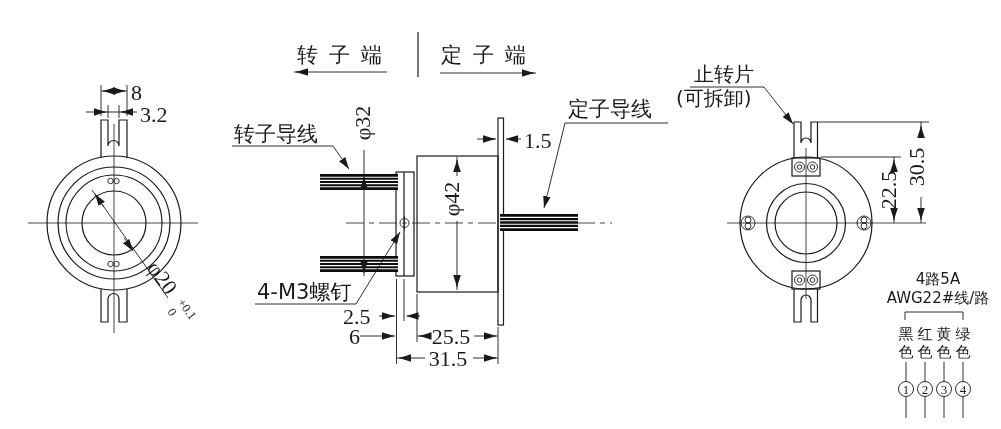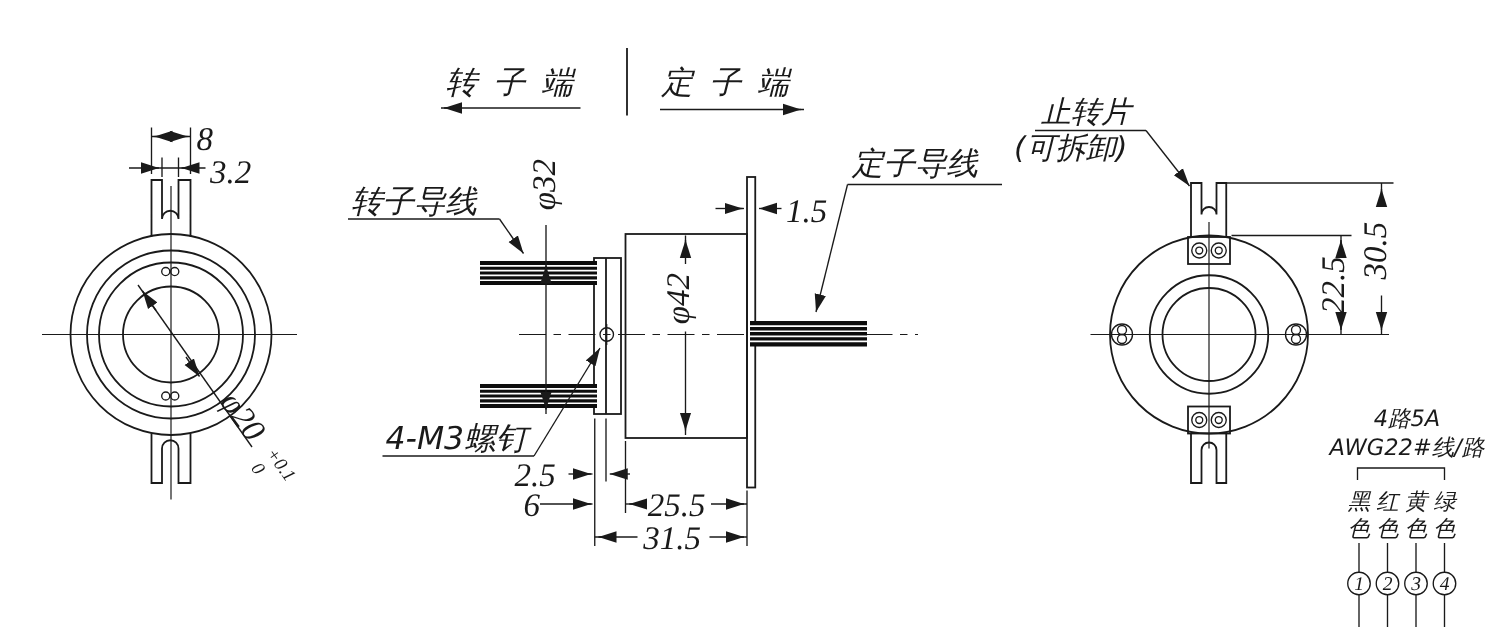--- a/index.html
+++ b/index.html
@@ -1,16 +1,16 @@
 <!DOCTYPE html>
 <html><head>
 <meta charset="utf-8">
 <style>
   html,body{margin:0;padding:0;background:#ffffff;}
-  .stage{position:relative;width:1001px;height:429px;background:#ffffff;overflow:hidden;font-style:italic;}
+  .stage{position:relative;width:1001px;height:429px;background:#ffffff;overflow:hidden;}
   svg{display:block;}
   .geo{fill:none;stroke:#1a1a1a;stroke-width:1.2;}
   .thin{fill:none;stroke:#1a1a1a;stroke-width:0.9;}
   .cl{fill:none;stroke:#1a1a1a;stroke-width:0.8;}
   .dash{fill:none;stroke:#1a1a1a;stroke-width:0.8;stroke-dasharray:18 5 5 5;}
   .wire{fill:#0d0d0d;stroke:none;}
   .wstripe{stroke:#ffffff;stroke-width:1.1;}
   text{fill:#1a1a1a;}
   .cjk{font-family:"DejaVu Sans","Liberation Sans",sans-serif;font-size:21px;}
   .cjk20{font-family:"DejaVu Sans","Liberation Sans",sans-serif;font-size:20px;}

